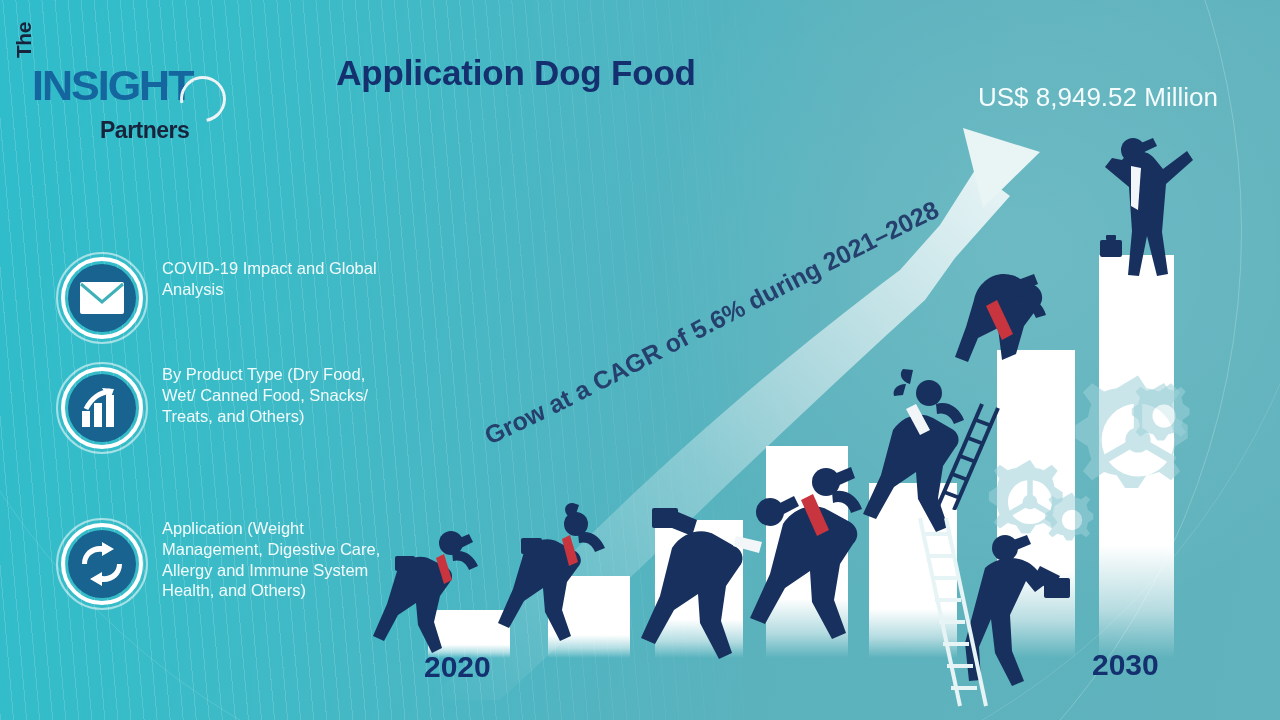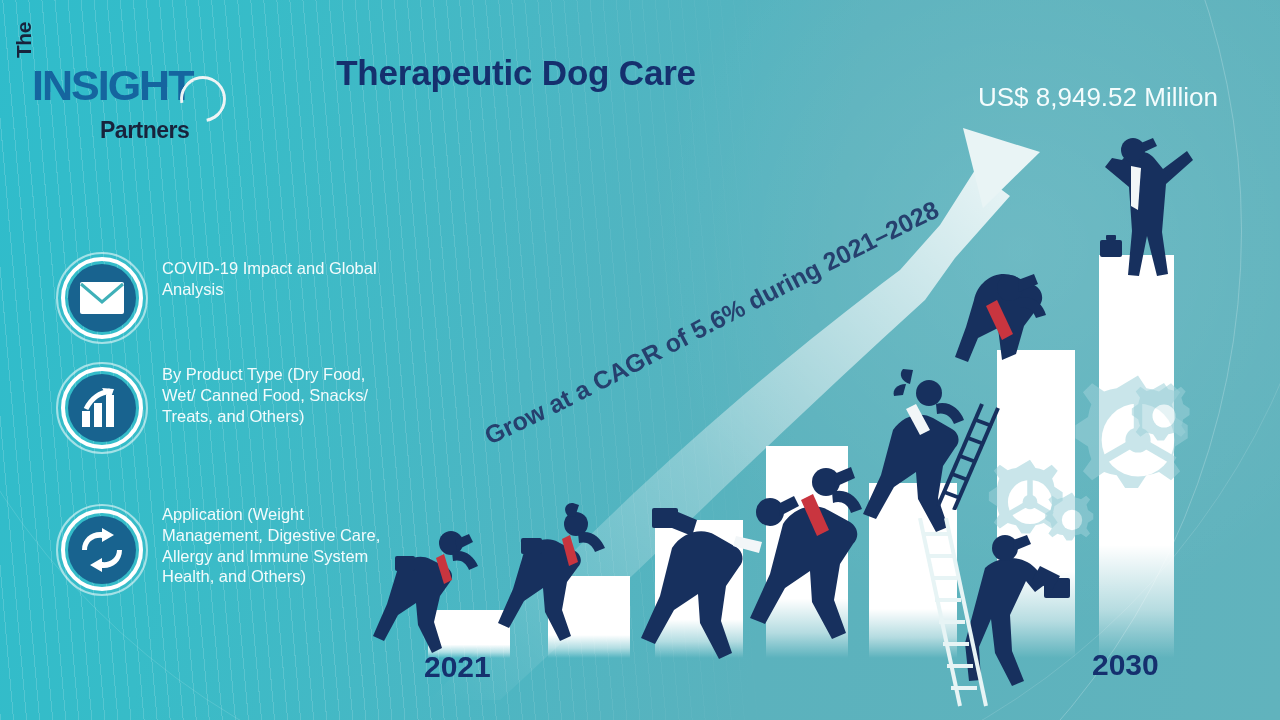--- a/index.html
+++ b/index.html
@@ -36,21 +36,21 @@
     border:3px solid #eef4f5;border-bottom-color:transparent;transform:rotate(35deg);}
 
   
   .title{position:absolute;left:236px;top:52px;width:560px;text-align:center;
     font-size:35px;font-weight:bold;color:#15306e;line-height:1.18;letter-spacing:-.2px;}
 
   
   .feature{position:absolute;display:flex;align-items:flex-start;}
   .f1{left:56px;top:252px;}
   .f2{left:56px;top:362px;}
-  .f3{left:56px;top:504px;}
+  .f3{left:56px;top:518px;}
   .fic{position:relative;width:92px;height:92px;flex:0 0 92px;}
   .fic .ring-out{position:absolute;inset:0;border-radius:50%;border:2px solid rgba(255,255,255,.55);}
   .fic .ring-mid{position:absolute;inset:5px;border-radius:50%;border:4px solid #ffffff;}
   .fic .disc{position:absolute;inset:12px;border-radius:50%;background:#18638f;}
   .fic svg{position:absolute;left:50%;top:50%;transform:translate(-50%,-50%);}
   .ftext{margin-left:14px;padding-top:6px;width:226px;color:#f2fbfc;font-size:16.5px;line-height:1.26;}
   .f2 .ftext{padding-top:2px;}
   .f3 .ftext{padding-top:0px;}
 
   
@@ -86,21 +86,21 @@
   <div class="bg-glow"></div>
 
   <div class="logo">
     <div class="the">The</div>
     <div class="insight">INSIGHT</div>
     <div class="partners">Partners</div>
     <div class="swoosh"></div>
   </div>
 
   <div class="title">
-    <div>Therapeutic Dog Care</div>
+    <div>Application Dog Food</div>
   </div>
 
   <div class="feature f1">
     <div class="fic">
       <div class="ring-out"></div>
         <div class="ring-mid"></div>
         <div class="disc"></div>
       <svg width="46" height="34" viewBox="0 0 46 34">
         <rect x="1" y="1" width="44" height="32" rx="2" fill="#ffffff"></rect>
         <path d="M2 3 L23 21 L44 3" fill="none" stroke="#3fb0b8" stroke-width="3"></path>
@@ -296,16 +296,16 @@
       <line x1="27" y1="82" x2="53" y2="82"></line>
       <line x1="31" y1="104" x2="57" y2="104"></line>
       <line x1="35" y1="126" x2="61" y2="126"></line>
       <line x1="39" y1="148" x2="65" y2="148"></line>
       <line x1="43" y1="170" x2="69" y2="170"></line>
     </g>
   </svg>
 
   <div class="vlabel end">US$ 8,949.52 Million</div>
 
-  <div class="ylabel y2021">2021</div>
+  <div class="ylabel y2021">2020</div>
   <div class="ylabel y2028">2030</div>
 
 </div>
 
 </body></html>

